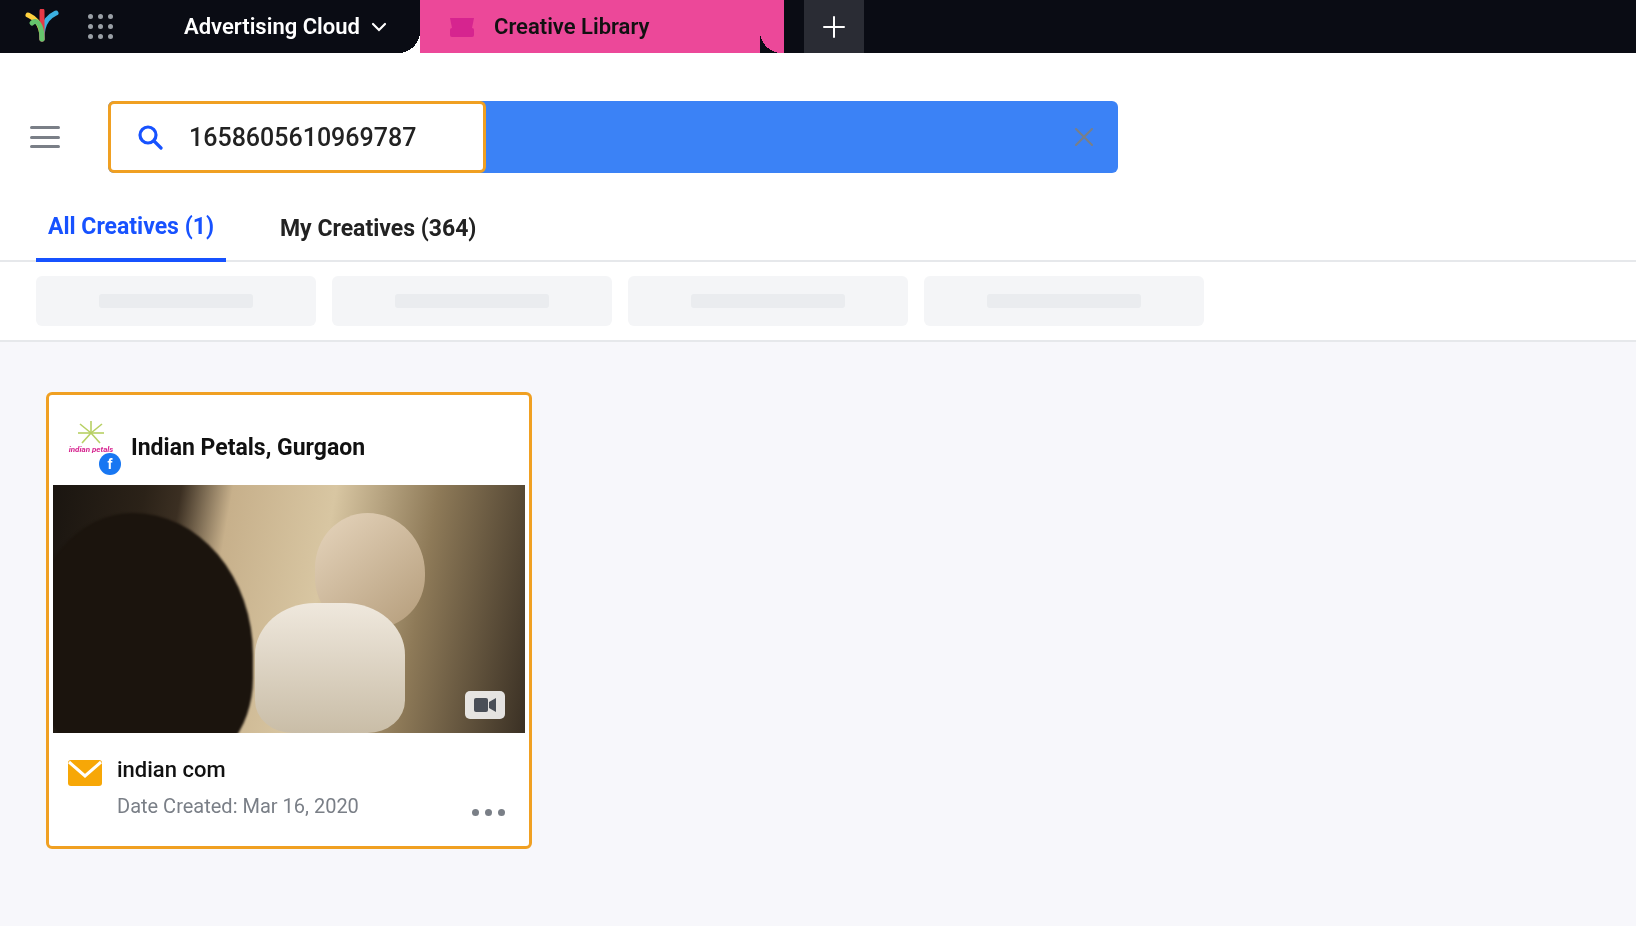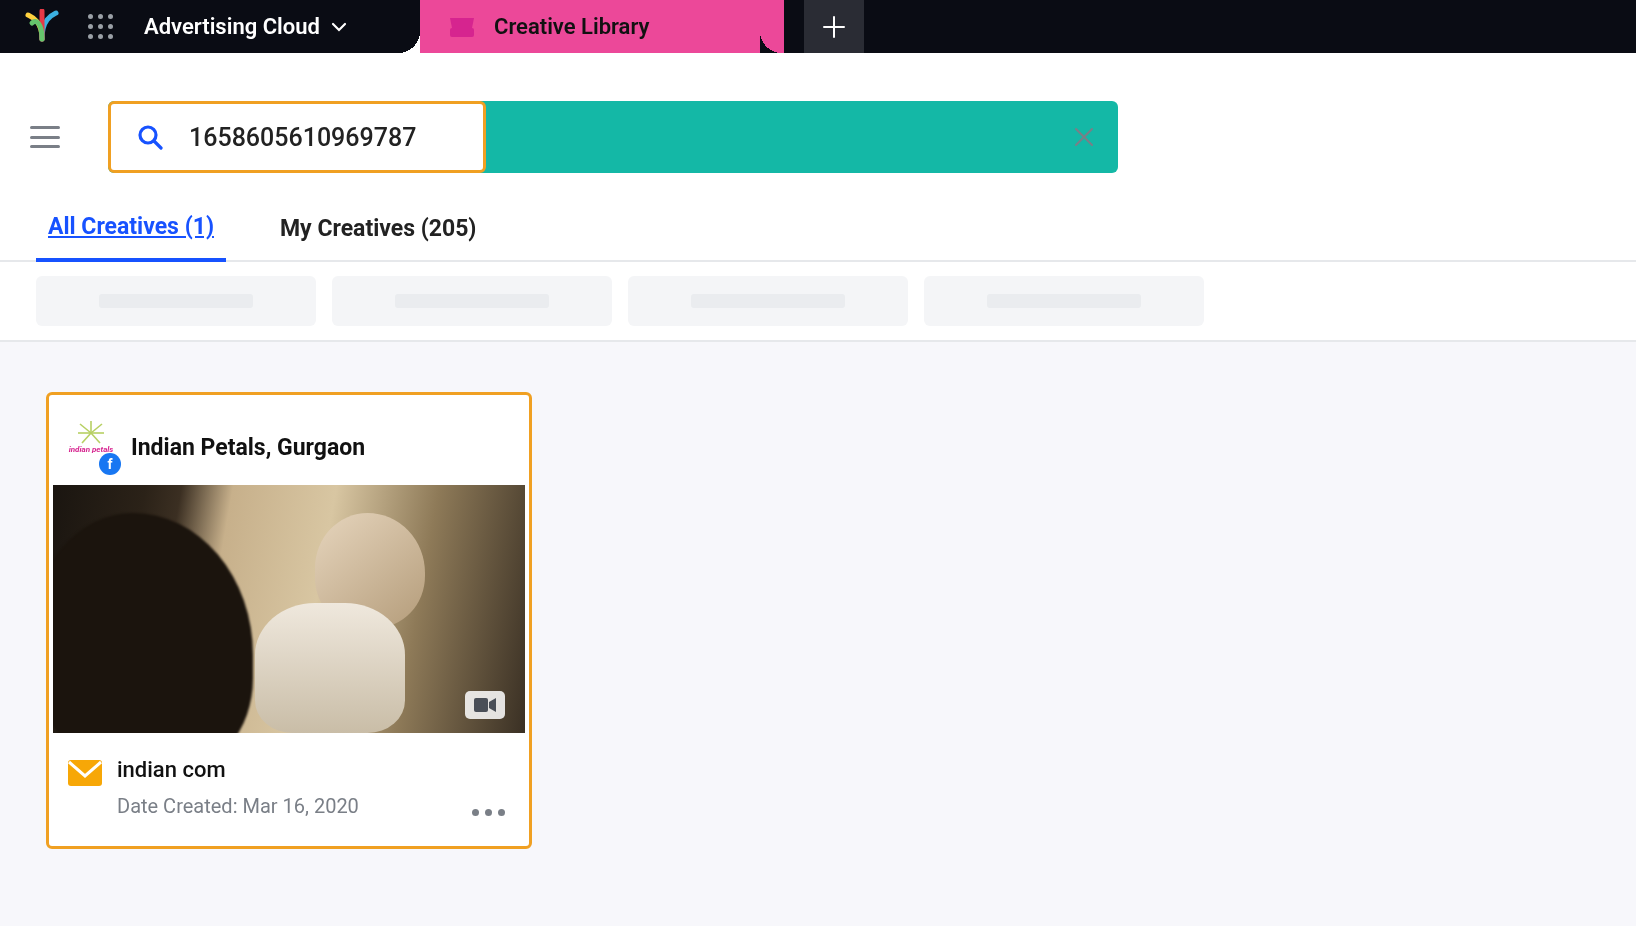--- a/index.html
+++ b/index.html
@@ -4,46 +4,46 @@
 <style>
   * { box-sizing: border-box; margin: 0; padding: 0; font-family: -apple-system, BlinkMacSystemFont, "Segoe UI", Roboto, Arial, sans-serif; }
   body { width: 1636px; height: 926px; background: #fff; overflow: hidden; }
 
   
   .topbar { height: 53px; background: #0a0c14; display: flex; align-items: stretch; }
   .brand-area { width: 420px; background: #0a0c14; display: flex; align-items: center; padding: 0 20px 0 24px; border-bottom-right-radius: 22px; }
   .brand-logo { width: 36px; height: 36px; margin-right: 28px; position: relative; }
   .app-grid { width: 26px; height: 26px; display: grid; grid-template-columns: repeat(3,1fr); grid-template-rows: repeat(3,1fr); gap: 4px; margin-right: 30px; }
   .app-grid span { width: 5px; height: 5px; background: #9aa0a6; border-radius: 50%; }
-  .product-name { color: #fff; font-size: 22px; font-weight: 600; display: flex; align-items: center; }
+  .product-name { color: #fff; font-size: 22px; font-weight: 600; display: flex; align-items: center; margin-left: 40px; }
   .product-name svg { margin-left: 10px; }
 
   .tab-active { background: #ec4899; display: flex; align-items: center; padding: 0 135px 0 28px; position: relative; }
   .tab-active::before { content: ""; position: absolute; left: -22px; bottom: 0; width: 22px; height: 22px; background: radial-gradient(circle at 0 0, transparent 22px, #fff 22px); }
   .tab-icon-wrap { width: 28px; height: 22px; margin-right: 18px; }
   .tab-title { font-size: 22px; color: #111; font-weight: 600; }
 
   .add-tab-area { background: #0a0c14; display: flex; align-items: center; padding-left: 20px; position: relative; }
   .add-tab-area::before { content: ""; position: absolute; left: -2px; bottom: 0; width: 22px; height: 22px; background: radial-gradient(circle at 100% 0, transparent 22px, #0a0c14 22px); transform: translateX(-22px); }
   .add-tab-btn { width: 60px; height: 53px; background: #2a2c34; display: flex; align-items: center; justify-content: center; }
 
   
   .search-row { margin-top: 48px; display: flex; align-items: center; padding-left: 30px; }
   .hamburger { width: 30px; height: 22px; display: flex; flex-direction: column; justify-content: space-between; margin-right: 48px; }
   .hamburger span { height: 3px; background: #7a7f87; border-radius: 2px; }
-  .search-wrap { width: 1010px; height: 72px; background: #14b8a6; border-radius: 6px; display: flex; align-items: center; position: relative; }
+  .search-wrap { width: 1010px; height: 72px; background: #3b82f6; border-radius: 6px; display: flex; align-items: center; position: relative; }
   .search-inner { width: 378px; height: 72px; border: 3px solid #f0a022; border-radius: 6px; display: flex; align-items: center; padding-left: 26px; background: #fff; }
   .search-inner svg { margin-right: 26px; }
   .search-input { border: none; outline: none; font-size: 25px; color: #222; background: transparent; width: 260px; font-weight: 500; }
   .clear-btn { position: absolute; right: 20px; top: 50%; transform: translateY(-50%); width: 28px; height: 28px; display:flex; align-items:center; justify-content:center; }
 
   
   .view-tabs { margin-top: 40px; display: flex; align-items: flex-end; padding-left: 36px; border-bottom: 2px solid #e6e8eb; }
   .vtab { font-size: 23px; padding: 0 12px 18px 12px; font-weight: 700; color: #222; margin-right: 42px; }
-  .vtab.active { color: #1752ff; border-bottom: 4px solid #1752ff; margin-bottom: -2px; text-decoration: underline; }
+  .vtab.active { color: #1752ff; border-bottom: 4px solid #1752ff; margin-bottom: -2px; }
 
   
   .filter-row { padding: 14px 0 14px 36px; display:flex; gap: 16px; border-bottom: 2px solid #e6e8eb; }
   .filter-chip { width: 280px; height: 50px; background: #f4f5f7; border-radius: 6px; display:flex; align-items:center; justify-content:center; }
   .filter-chip span { width: 55%; height: 14px; background: #eaecef; border-radius: 3px; }
 
   
   .results { background: #f7f7fb; padding: 50px 0 100px 46px; min-height: 560px; }
   .card { width: 486px; border: 3px solid #f0a022; border-radius: 6px; background: #fff; position: relative; }
   .card-head { display:flex; align-items:center; padding: 20px 16px 14px 14px; }
@@ -134,21 +134,21 @@
     <div class="clear-btn">
       <svg width="22" height="22" viewBox="0 0 22 22">
         <path d="M3 3 L19 19 M19 3 L3 19" stroke="#7a7f87" stroke-width="2" stroke-linecap="round"></path>
       </svg>
     </div>
   </div>
 </div>
 
 <div class="view-tabs">
   <div class="vtab active">All Creatives (1)</div>
-  <div class="vtab">My Creatives (205)</div>
+  <div class="vtab">My Creatives (364)</div>
 </div>
 
 <div class="filter-row">
   <div class="filter-chip">
       <span></span>
     </div>
   <div class="filter-chip">
       <span></span>
     </div>
   <div class="filter-chip">

